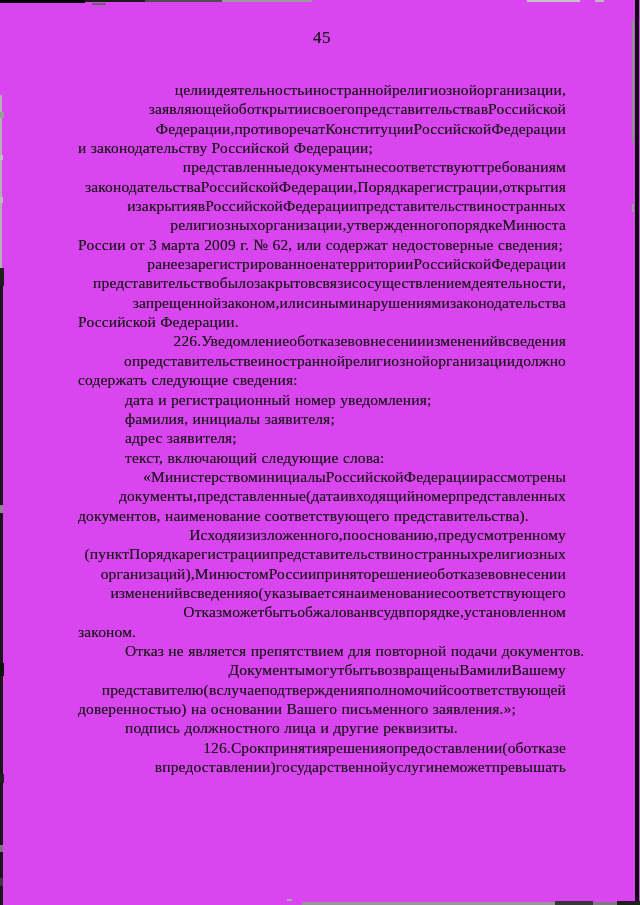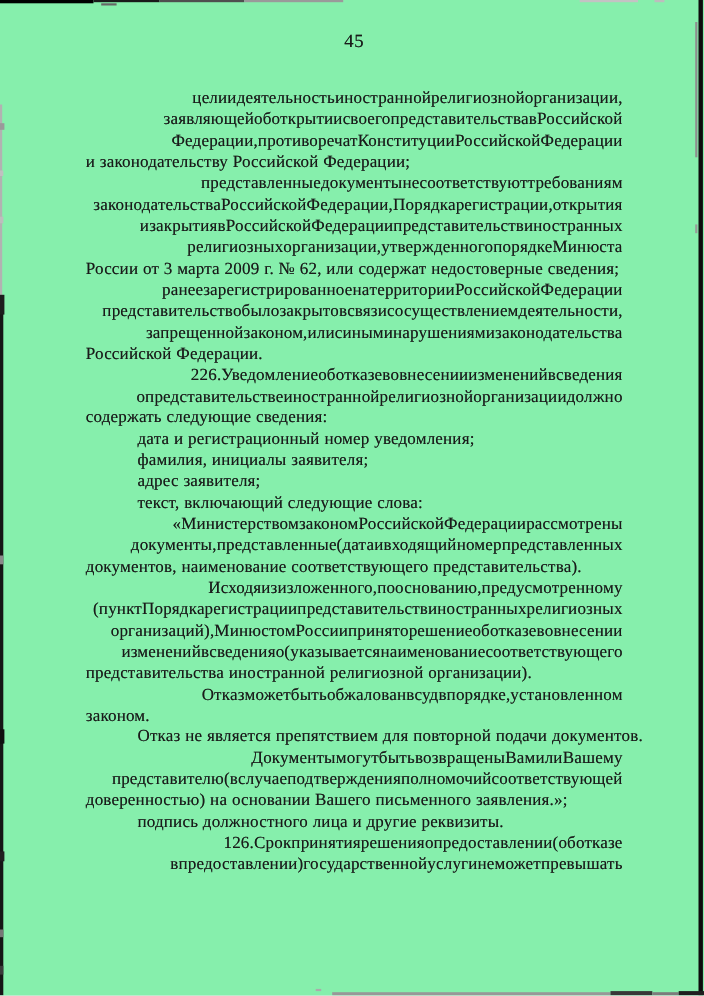--- a/index.html
+++ b/index.html
@@ -1,20 +1,20 @@
 <!DOCTYPE html>
 <html><head>
 <meta charset="utf-8">
 <style>
   html, body { margin: 0; padding: 0; background: #e8e8e8; }
   .page {
     position: relative;
     width: 640px;
     height: 905px;
-    background: #86efac;
+    background: #d946ef;
     overflow: hidden;
     font-family: "Liberation Serif", "DejaVu Serif", serif;
     color: #1a1a1a;
   }
   .pageno {
     position: absolute;
     top: 28px;
     left: 78px;
     width: 488px;
     text-align: center;
@@ -196,21 +196,21 @@
       </div>
       <div class="para">
         <div class="line plain indent">адрес заявителя;</div>
       </div>
       <div class="para">
         <div class="line plain indent">текст, включающий следующие слова:</div>
       </div>
       <div class="para">
         <div class="line just indent">
           <span class="w">«Министерством</span>
-          <span class="w">законом</span>
+          <span class="w">инициалы</span>
           <span class="w">Российской</span>
           <span class="w">Федерации</span>
           <span class="w">рассмотрены</span>
         </div>
         <div class="line just">
           <span class="w">документы,</span>
           <span class="w">представленные</span>
           <span class="w">(дата</span>
           <span class="w">и</span>
           <span class="w">входящий</span>
@@ -249,21 +249,20 @@
         </div>
         <div class="line just">
           <span class="w">изменений</span>
           <span class="w">в</span>
           <span class="w">сведения</span>
           <span class="w">о</span>
           <span class="w">(указывается</span>
           <span class="w">наименование</span>
           <span class="w">соответствующего</span>
         </div>
-        <div class="line plain">представительства иностранной религиозной организации).</div>
       </div>
       <div class="para">
         <div class="line just indent">
           <span class="w">Отказ</span>
           <span class="w">может</span>
           <span class="w">быть</span>
           <span class="w">обжалован</span>
           <span class="w">в</span>
           <span class="w">суд</span>
           <span class="w">в</span>

